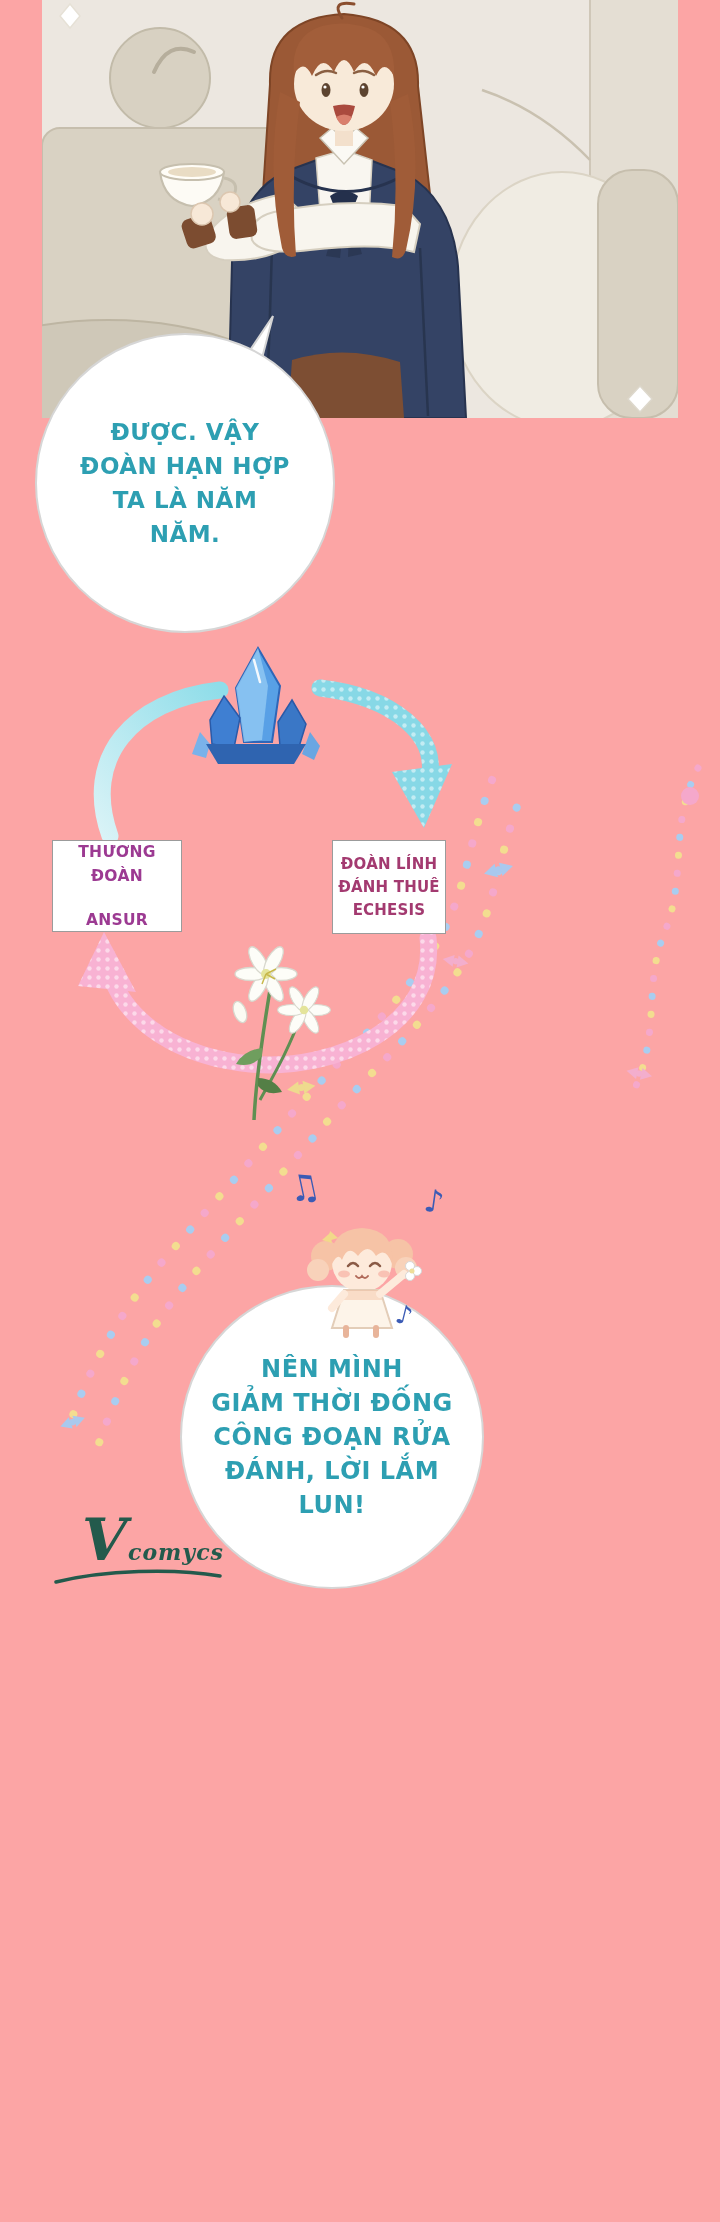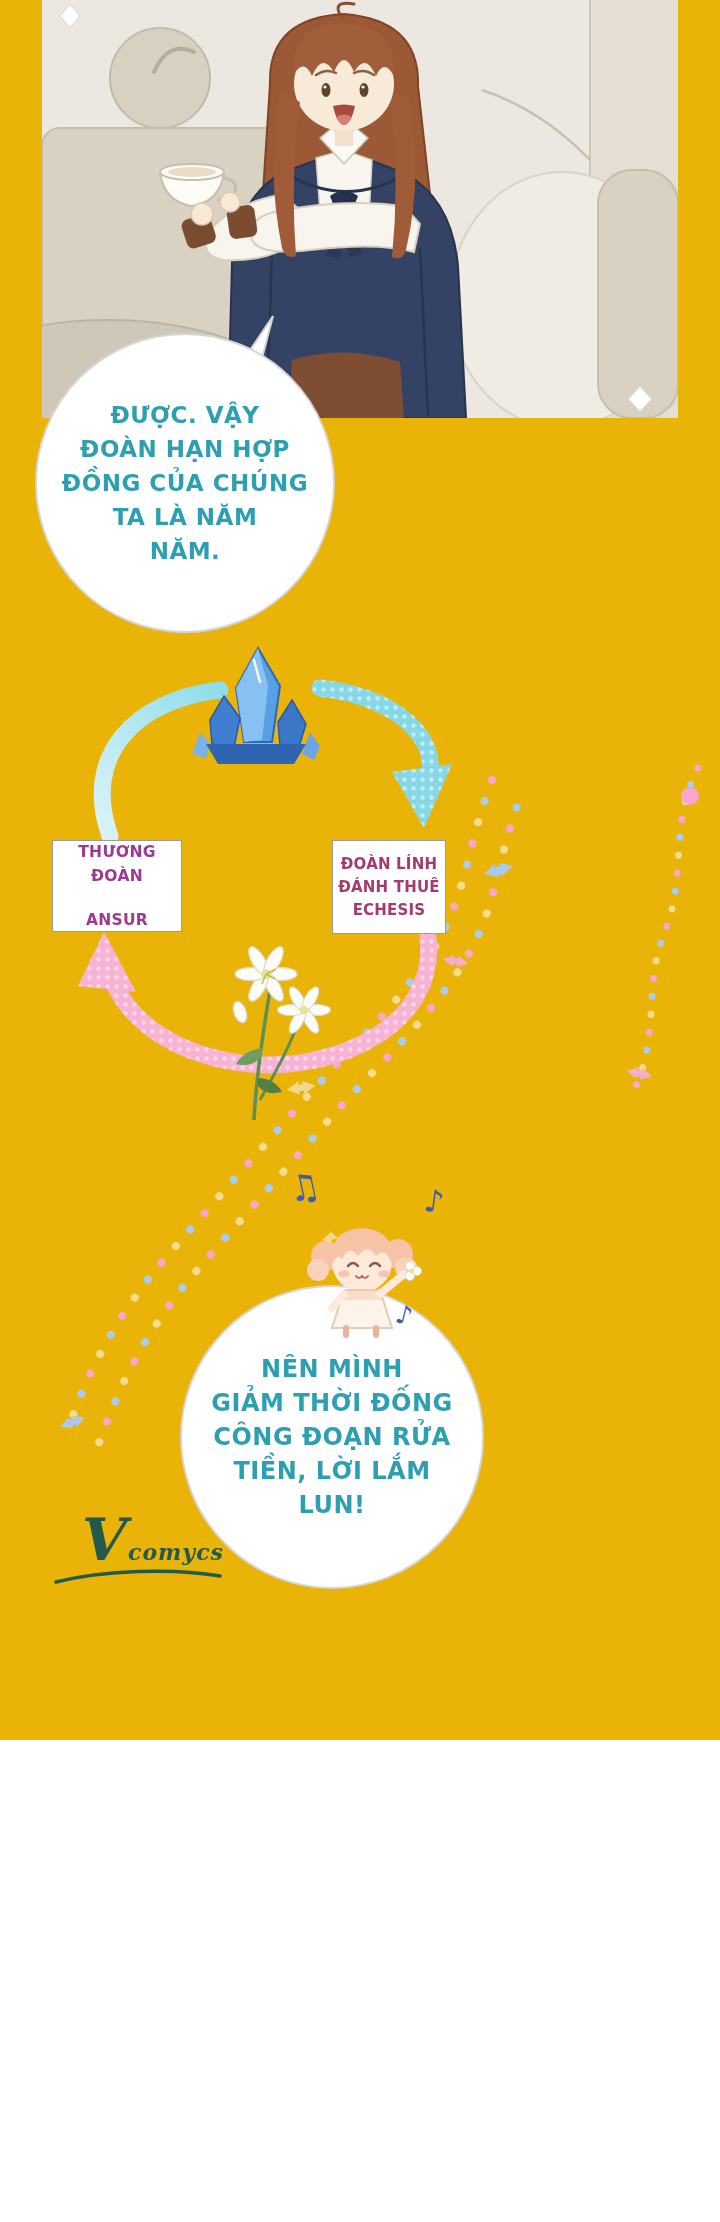--- a/index.html
+++ b/index.html
@@ -6,21 +6,21 @@
     --teal-text:#2d9fb2;
     --left-box-text:#9c3a92;
     --right-box-text:#a33a70;
     --cyan-arrow:#87d8e6;
     --pink-arrow:#f8b2d3;
     --note-blue:#3b5bb5;
     --watermark-color:#235a4c;
   }
   *{margin:0;padding:0;box-sizing:border-box;}
   body{background:#fff;font-family:"DejaVu Sans",sans-serif;}
-  .page{position:relative;width:720px;height:1740px;background:#eab308;overflow:hidden;margin:0 auto;}
+  .page{position:relative;width:720px;height:2222px;background:#fca5a5;overflow:hidden;margin:0 auto;}
 
   
   .panel{position:absolute;left:42px;top:0;width:636px;height:418px;z-index:2;}
   .panel svg{display:block;width:100%;height:100%;}
 
   
   .trails{position:absolute;left:0;top:0;width:720px;height:2222px;z-index:1;}
 
   
   .bubble{position:absolute;background:#ffffff;border:2px solid #d6d6d6;border-radius:50%;z-index:4;}
@@ -157,21 +157,20 @@
     </svg>
   </section>
 
   <svg class="tail1" viewBox="0 0 110 124">
     <polygon points="15,112 78,18 52,118" fill="#ffffff" stroke="#d4d4d4" stroke-width="2"></polygon>
   </svg>
   <div class="bubble bubble1">
     <div class="txt">
       <span>ĐƯỢC. VẬY</span>
       <span>ĐOÀN HẠN HỢP</span>
-      <span>ĐỒNG CỦA CHÚNG</span>
       <span>TA LÀ NĂM</span>
       <span>NĂM.</span>
     </div>
   </div>
 
   <svg class="diagram-svg" viewBox="0 0 430 450">
     <defs>
       <linearGradient id="lg" x1="0" y1="1" x2="1" y2="0">
         <stop offset="0" stop-color="#d9f3f7"></stop>
         <stop offset="1" stop-color="#8fdde9"></stop>
@@ -243,21 +242,21 @@
       <ellipse rx="6" ry="11" fill="#fbfbf3" stroke="#d8d8ce" stroke-width="1.3"></ellipse>
     </g>
   </svg>
 
 
   <div class="bubble bubble3">
     <div class="txt">
       <span>NÊN MÌNH</span>
       <span>GIẢM THỜI ĐỐNG</span>
       <span>CÔNG ĐOẠN RỬA</span>
-      <span>TIỀN, LỜI LẮM</span>
+      <span>ĐÁNH, LỜI LẮM</span>
       <span>LUN!</span>
     </div>
   </div>
 
   <svg class="chibi" viewBox="0 0 145 130">
     <circle cx="28" cy="44" r="15" fill="#f6c3a6"></circle>
     <circle cx="100" cy="42" r="15" fill="#f6c3a6"></circle>
     <circle cx="20" cy="58" r="11" fill="#f8d2ba"></circle>
     <circle cx="108" cy="56" r="11" fill="#f8d2ba"></circle>
     <circle cx="64" cy="50" r="30" fill="#fdeadb"></circle>

